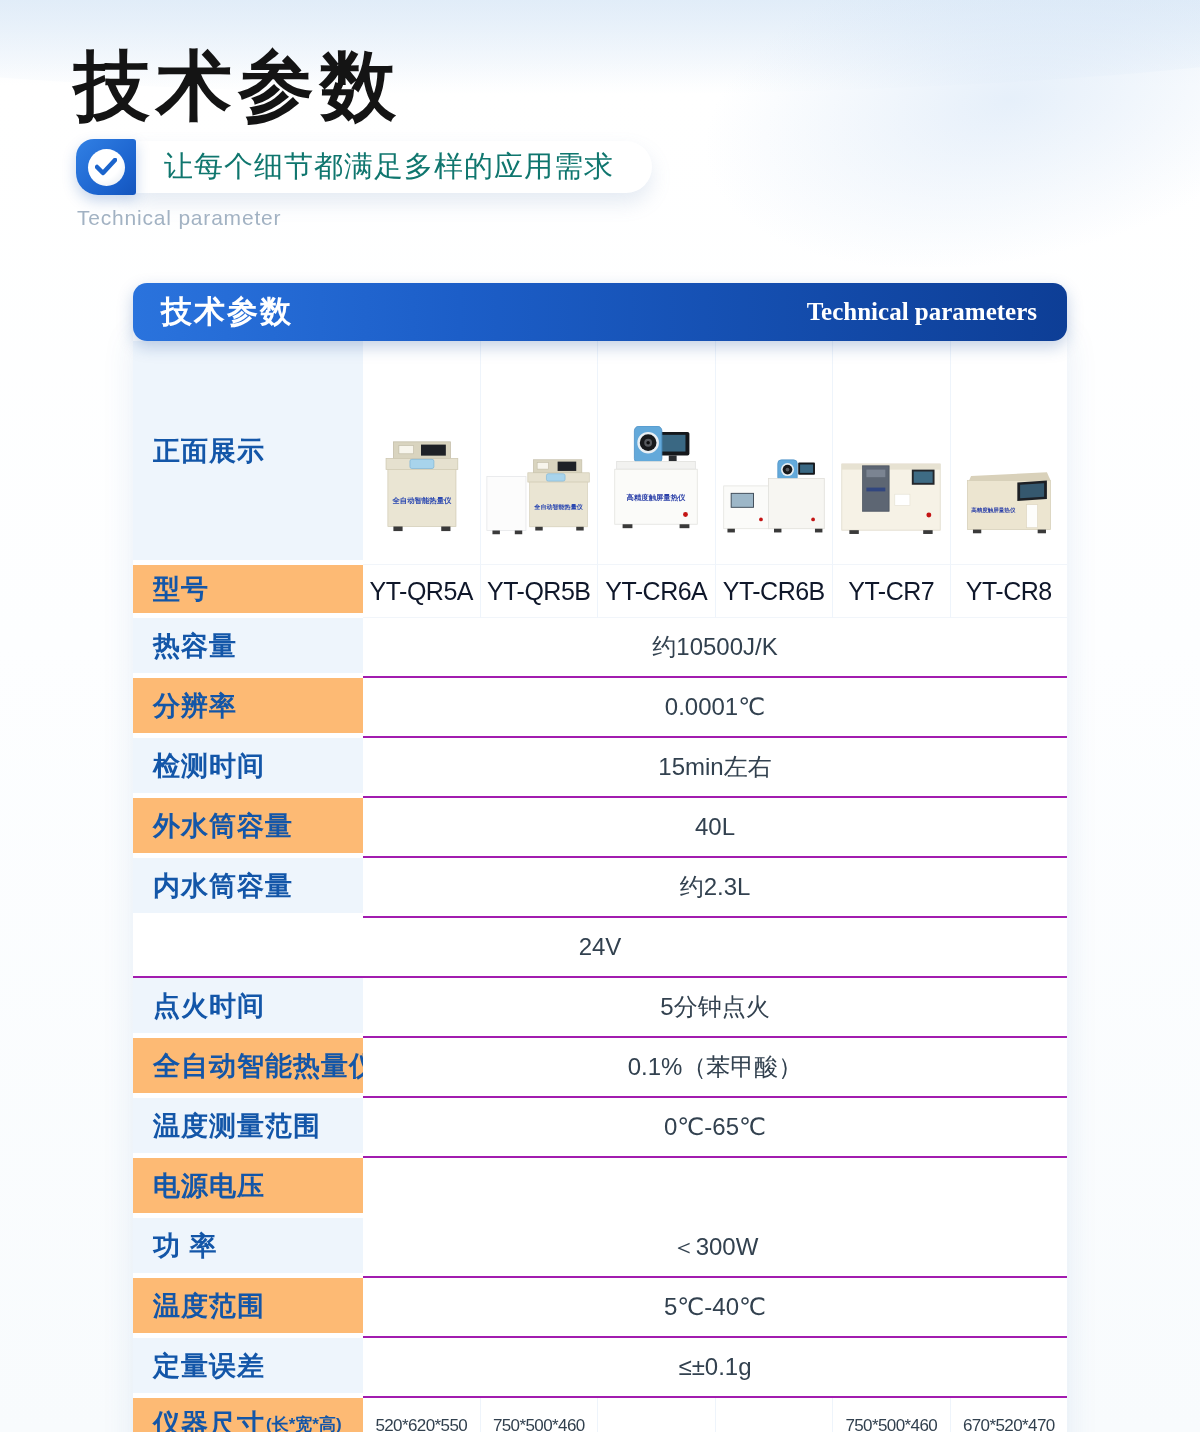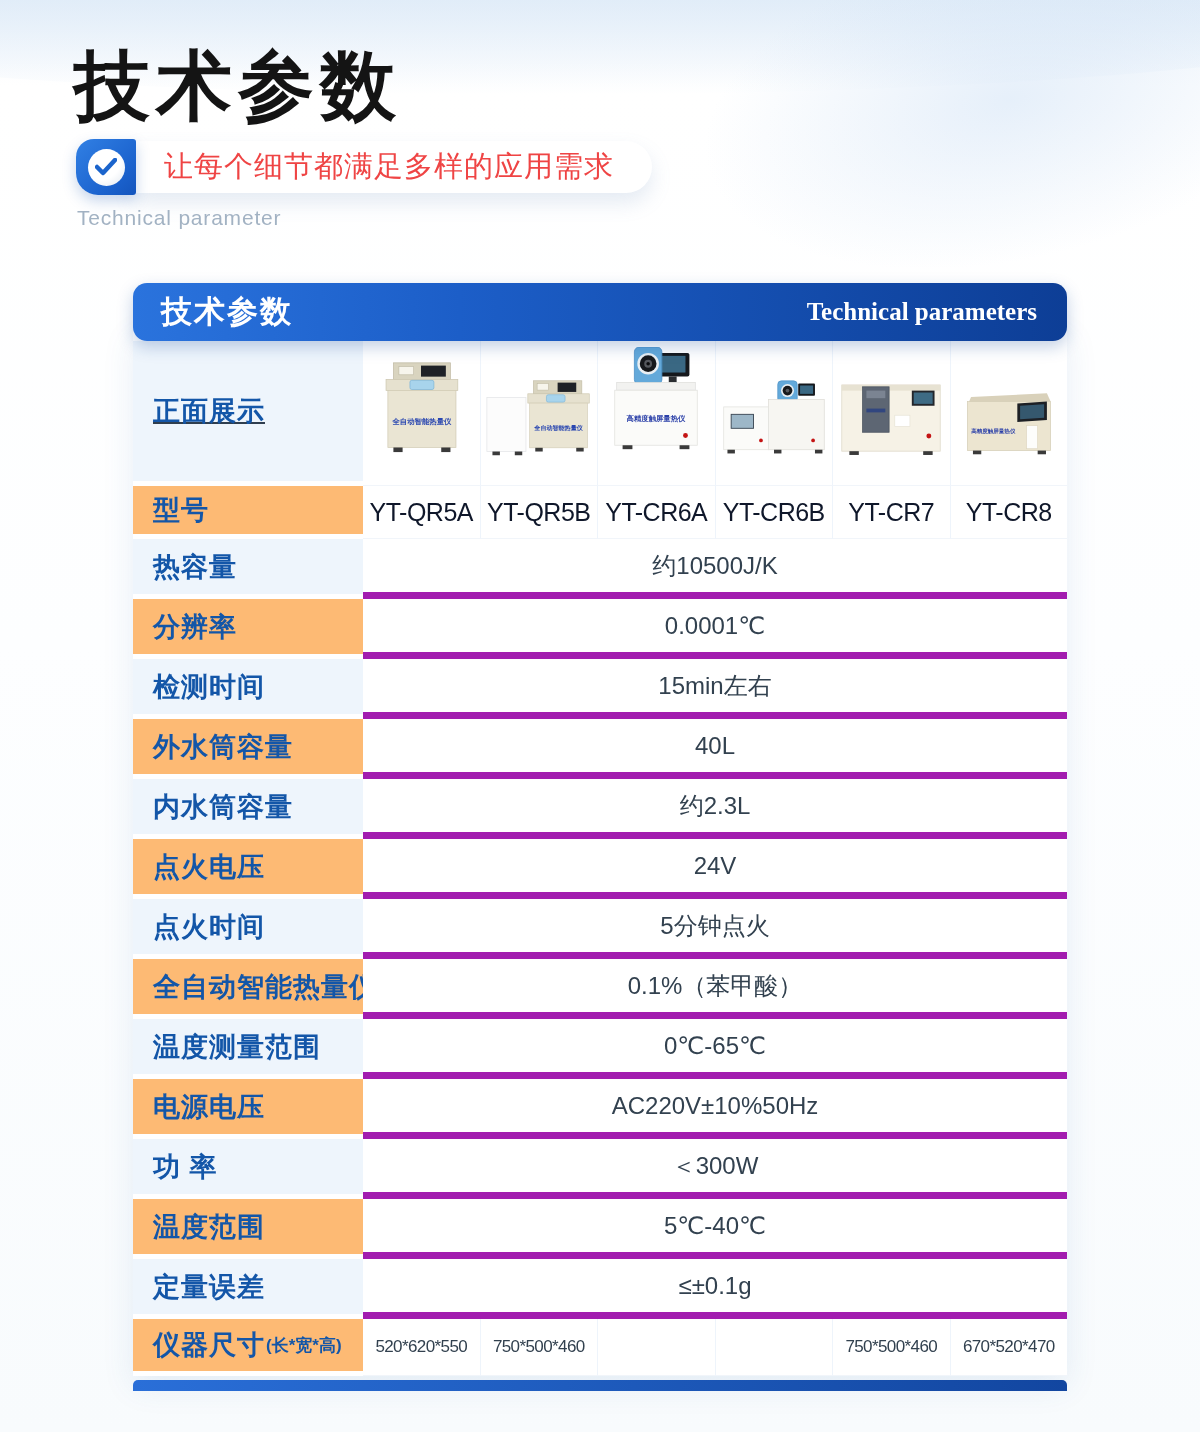--- a/index.html
+++ b/index.html
@@ -37,21 +37,21 @@
   .check-circle {
     width:37px; height:37px; border-radius:50%;
     background: radial-gradient(circle at 35% 30%, #ffffff 55%, #dfe6ee 100%);
     display:flex; align-items:center; justify-content:center;
   }
   .sub-pill {
     height:52px; margin-left:-2px; padding:0 38px 0 30px;
     background:#ffffff; border-radius:0 26px 26px 0;
     box-shadow: 0 10px 20px rgba(110,145,190,0.18);
     display:flex; align-items:center;
-    font-size:29px; color:#ef4444; letter-spacing:1px; white-space:nowrap;
+    font-size:29px; color:#0f766e; letter-spacing:1px; white-space:nowrap;
   }
   .sub-en { position:absolute; left:77px; top:206px; font-size:21px; color:#a2b2c3; letter-spacing:0.8px; }
 
   .card { position:absolute; left:133px; top:283px; width:934px; height:1149px; }
   .card-header {
     height:58px; border-radius:14px;
     background: linear-gradient(90deg, #2a73dd 0%, #1c5ec8 35%, #0d3e96 100%);
     box-shadow: 0 6px 16px rgba(20,70,150,0.25);
     display:flex; align-items:center; justify-content:space-between;
     padding:0 30px 0 28px; position:relative; z-index:2;
@@ -68,23 +68,23 @@
     padding-left:20px; font-size:27px; font-weight:bold; color:#1356a8;
     letter-spacing:1px; border-bottom:5px solid #ffffff; white-space:nowrap;
   }
   .lab.alt0 { background:#eef5fc; }
   .lab.alt1 { background:#fdba74; }
   .cols { flex:1; display:flex; }
   .col { flex:1; display:flex; align-items:center; justify-content:center;
          border-right:1px solid #eef4fb; border-bottom:1px solid #f1f5fa; background:#ffffff; }
   .col:last-child { border-right:none; }
   .val { flex:1; display:flex; align-items:center; justify-content:center;
-         font-size:24px; color:#32414f; border-bottom:7px solid #a21caf; background:#ffffff; }
-
-  .row-img { height:145px;text-decoration:underline; }
+         font-size:24px; color:#32414f; border-bottom:2px solid #a21caf; background:#ffffff; }
+
+  .row-img { height:224px; }
   .row-img .col { align-items:flex-end; justify-content:center; padding-bottom:26px; }
   .row-model { height:53px; }
   .row-model .col { font-size:25px; color:#0f172a; letter-spacing:-0.5px; }
   .row-data { height:60px; }
   .row-dims { height:57px; }
   .row-dims .col { font-size:17px; color:#32414f; letter-spacing:-0.6px; white-space:nowrap; }
   .lab .suffix { font-size:17px; font-weight:bold; letter-spacing:0; margin-left:1px; }
 
   .next-bar { margin-top:4px; height:11px; border-radius:5px 5px 0 0;
     background: linear-gradient(90deg,#2a6fd8,#1246a0); }
@@ -243,38 +243,36 @@
     </div>
     <div class="trow row-data">
       <div class="lab alt1">外水筒容量</div>
       <div class="val">40L</div>
     </div>
     <div class="trow row-data">
       <div class="lab alt0">内水筒容量</div>
       <div class="val">约2.3L</div>
     </div>
     <div class="trow row-data">
-      <div class="lab alt1">点火电压</div>
       <div class="val">24V</div>
     </div>
     <div class="trow row-data">
       <div class="lab alt0">点火时间</div>
       <div class="val">5分钟点火</div>
     </div>
     <div class="trow row-data">
       <div class="lab alt1">全自动智能热量仪</div>
       <div class="val">0.1%（苯甲酸）</div>
     </div>
     <div class="trow row-data">
       <div class="lab alt0">温度测量范围</div>
       <div class="val">0℃-65℃</div>
     </div>
     <div class="trow row-data">
       <div class="lab alt1">电源电压</div>
-      <div class="val">AC220V±10%50Hz</div>
     </div>
     <div class="trow row-data">
       <div class="lab alt0">功 率</div>
       <div class="val">＜300W</div>
     </div>
     <div class="trow row-data">
       <div class="lab alt1">温度范围</div>
       <div class="val">5℃-40℃</div>
     </div>
     <div class="trow row-data">

